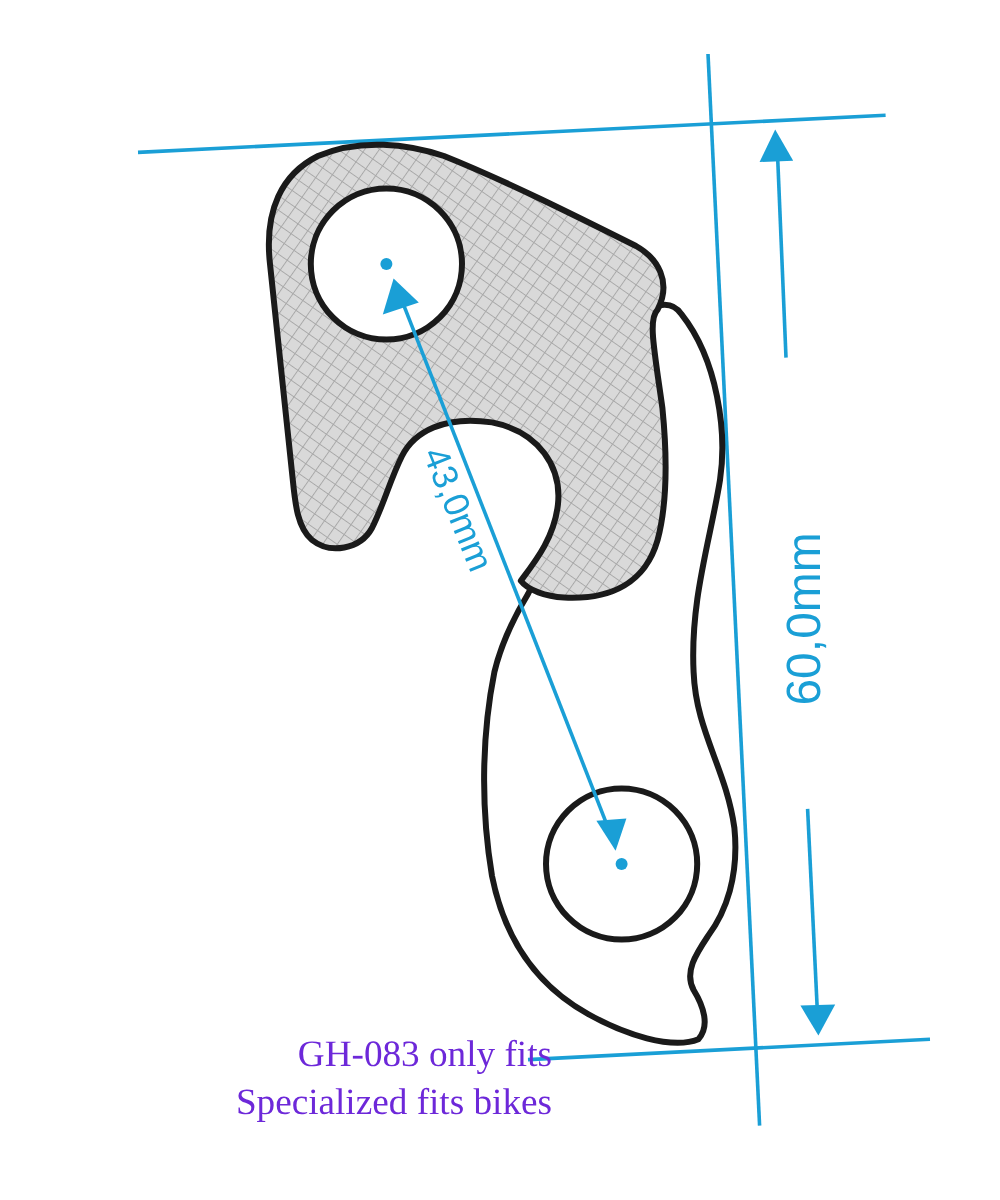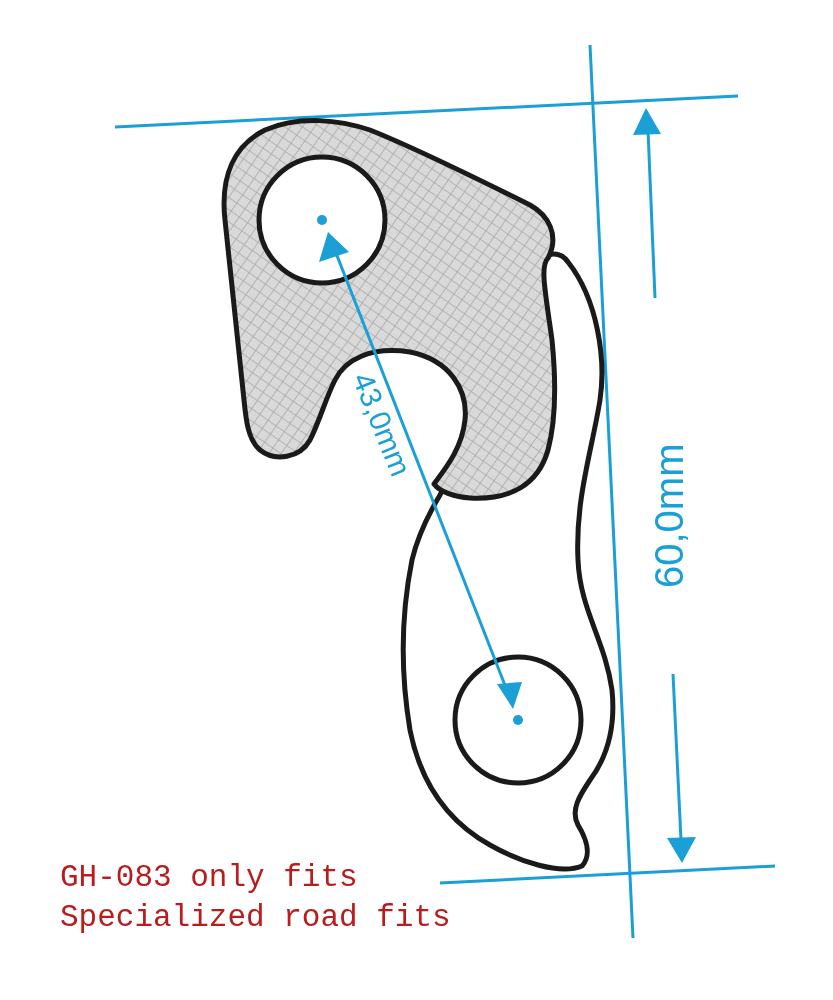--- a/index.html
+++ b/index.html
@@ -1,19 +1,19 @@
 <!DOCTYPE html>
 <html><head>
   <meta charset="utf-8">
   <style>
     html, body { margin: 0; padding: 0; background: #ffffff; }
     body { width: 833px; height: 1000px; position: relative; overflow: hidden; font-family: "Liberation Sans", sans-serif; }
     svg.drawing { position: absolute; left: 0; top: 0; width: 833px; height: 1000px; }
     .dim-text { font-family: "Liberation Sans", sans-serif; fill: #1a9fd6; }
-    .caption { position: absolute; left: 60px; top: 858px; width: 400px; text-align: left; color: #b91c1c; font-size: 31px; line-height: 40px; font-family: Liberation Mono, monospace; }
+    .caption { position: absolute; left: 60px; top: 858px; width: 400px; text-align: right; color: #6d28d9; font-size: 31px; line-height: 40px; font-family: Liberation Serif, serif; }
   </style>
 </head>
 <body>
 
 <svg class="drawing" viewBox="0 0 833 1000" xmlns="http://www.w3.org/2000/svg">
   <defs>
     <pattern id="crosshatch" width="10" height="10" patternUnits="userSpaceOnUse" patternTransform="rotate(35)">
       <rect width="10" height="10" fill="#d9d9d9"></rect>
       <path d="M0 0 L10 0 M0 0 L0 10" stroke="#a8a8a8" stroke-width="1.6"></path>
     </pattern>
@@ -72,14 +72,14 @@
     <line x1="648" y1="130" x2="655" y2="298" stroke="#1a9fd6" stroke-width="3"></line>
     <polygon points="646,108 633,135 661,134" fill="#1a9fd6"></polygon>
     <line x1="673" y1="674" x2="681" y2="840" stroke="#1a9fd6" stroke-width="3"></line>
     <polygon points="682,863 667,838 696,837" fill="#1a9fd6"></polygon>
     <text class="dim-text" x="0" y="0" font-size="40" transform="translate(683,588) rotate(-90)">60,0mm</text>
   </g>
 </svg>
 
 <div class="caption">
   <div>GH-083 only fits</div>
-  <div>Specialized road fits</div>
+  <div>Specialized fits bikes</div>
 </div>
 
 </body></html>

